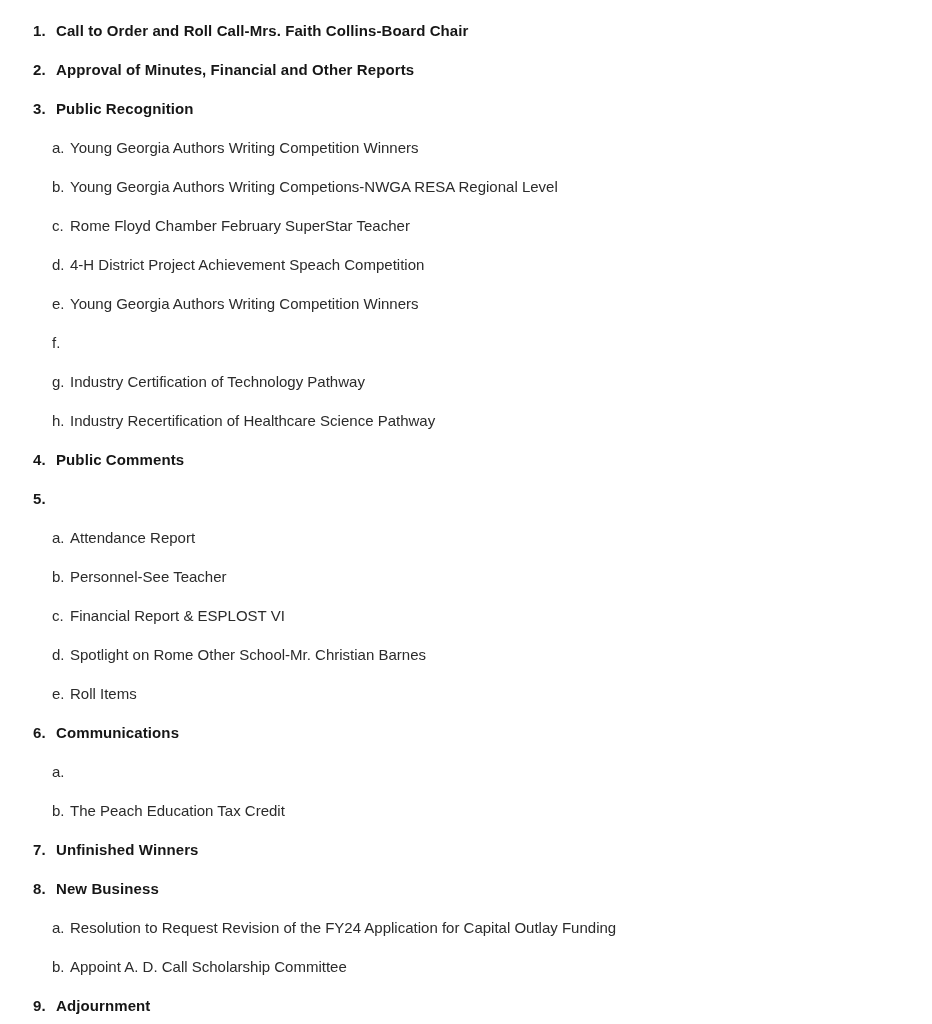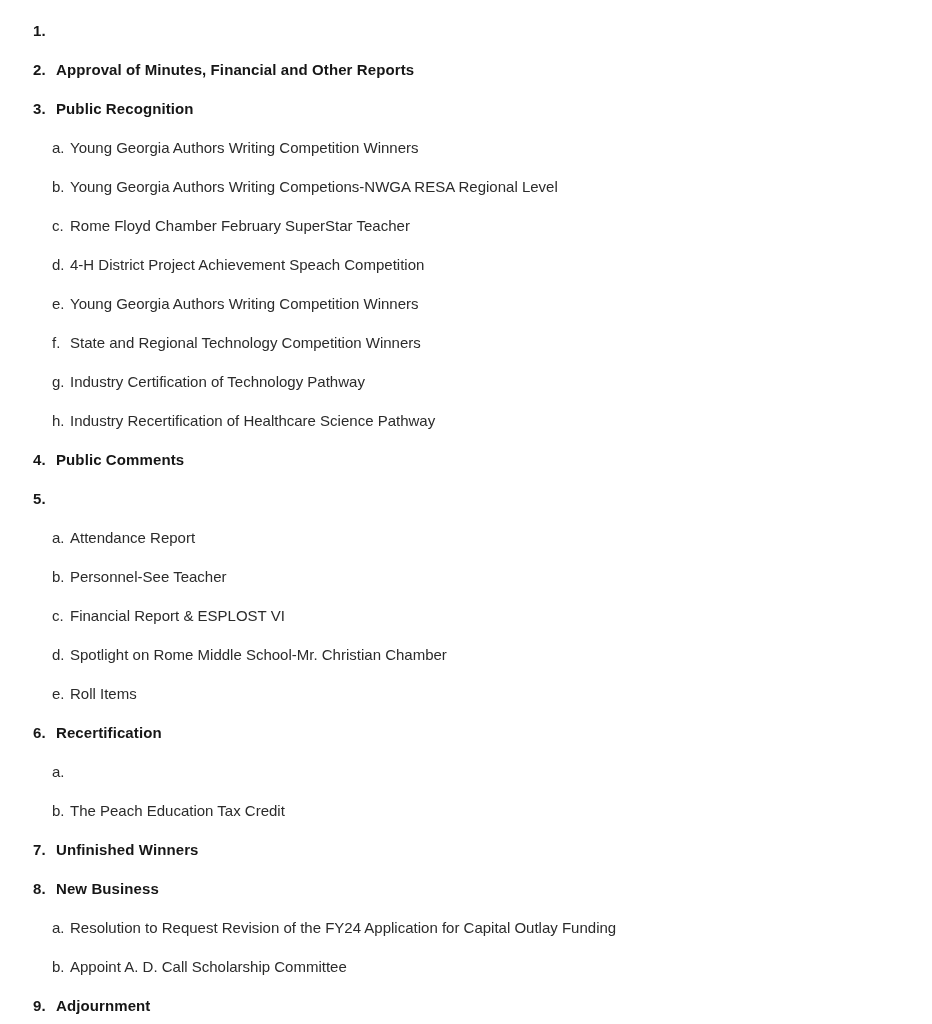--- a/index.html
+++ b/index.html
@@ -50,20 +50,21 @@
   .label {
     white-space: nowrap;
   }
 </style>
 </head>
 <body style="background: rgb(255, 255, 255); --main-color: #161616; --sub-color: #2b2b2b;">
 
 <main class="agenda">
     <div class="item-row">
       <span class="marker">1.</span>
+      <span class="label">Call to Order and Roll Call-Mrs. Faith Collins-Board Chair</span>
     </div>
     <div class="item-row">
       <span class="marker">2.</span>
       <span class="label">Approval of Minutes, Financial and Other Reports</span>
     </div>
     <div class="item-row">
       <span class="marker">3.</span>
       <span class="label">Public Recognition</span>
     </div>
     <div class="sub-row">
@@ -81,21 +82,20 @@
     <div class="sub-row">
       <span class="marker">d.</span>
       <span class="label">4-H District Project Achievement Speach Competition</span>
     </div>
     <div class="sub-row">
       <span class="marker">e.</span>
       <span class="label">Young Georgia Authors Writing Competition Winners</span>
     </div>
     <div class="sub-row">
       <span class="marker">f.</span>
-      <span class="label">State and Regional Technology Competition Winners</span>
     </div>
     <div class="sub-row">
       <span class="marker">g.</span>
       <span class="label">Industry Certification of Technology Pathway</span>
     </div>
     <div class="sub-row">
       <span class="marker">h.</span>
       <span class="label">Industry Recertification of Healthcare Science Pathway</span>
     </div>
     <div class="item-row">
@@ -112,29 +112,29 @@
     <div class="sub-row">
       <span class="marker">b.</span>
       <span class="label">Personnel-See Teacher</span>
     </div>
     <div class="sub-row">
       <span class="marker">c.</span>
       <span class="label">Financial Report &amp; ESPLOST VI</span>
     </div>
     <div class="sub-row">
       <span class="marker">d.</span>
-      <span class="label">Spotlight on Rome Middle School-Mr. Christian Chamber</span>
+      <span class="label">Spotlight on Rome Other School-Mr. Christian Barnes</span>
     </div>
     <div class="sub-row">
       <span class="marker">e.</span>
       <span class="label">Roll Items</span>
     </div>
     <div class="item-row">
       <span class="marker">6.</span>
-      <span class="label">Recertification</span>
+      <span class="label">Communications</span>
     </div>
     <div class="sub-row">
       <span class="marker">a.</span>
     </div>
     <div class="sub-row">
       <span class="marker">b.</span>
       <span class="label">The Peach Education Tax Credit</span>
     </div>
     <div class="item-row">
       <span class="marker">7.</span>

